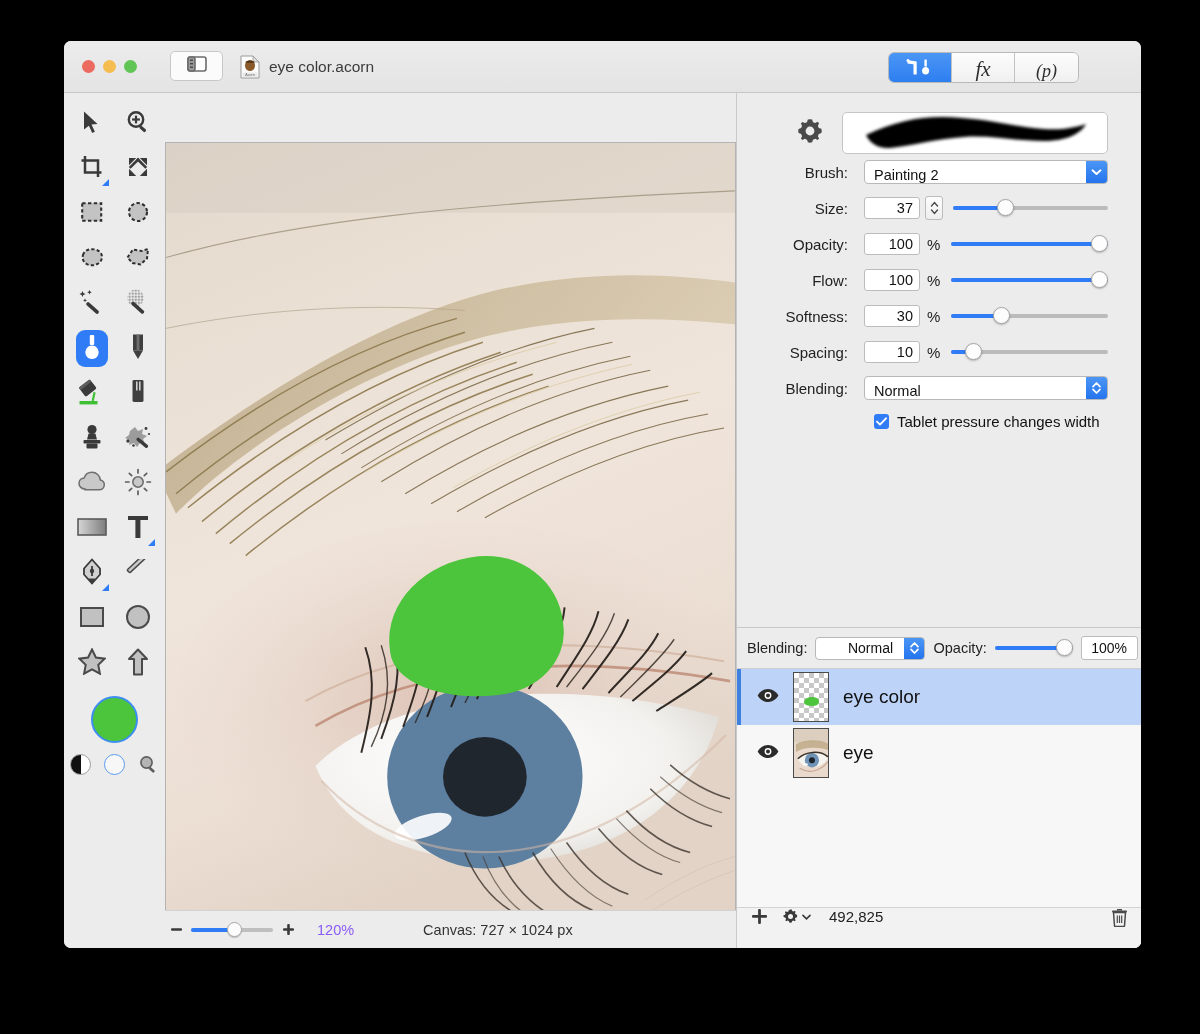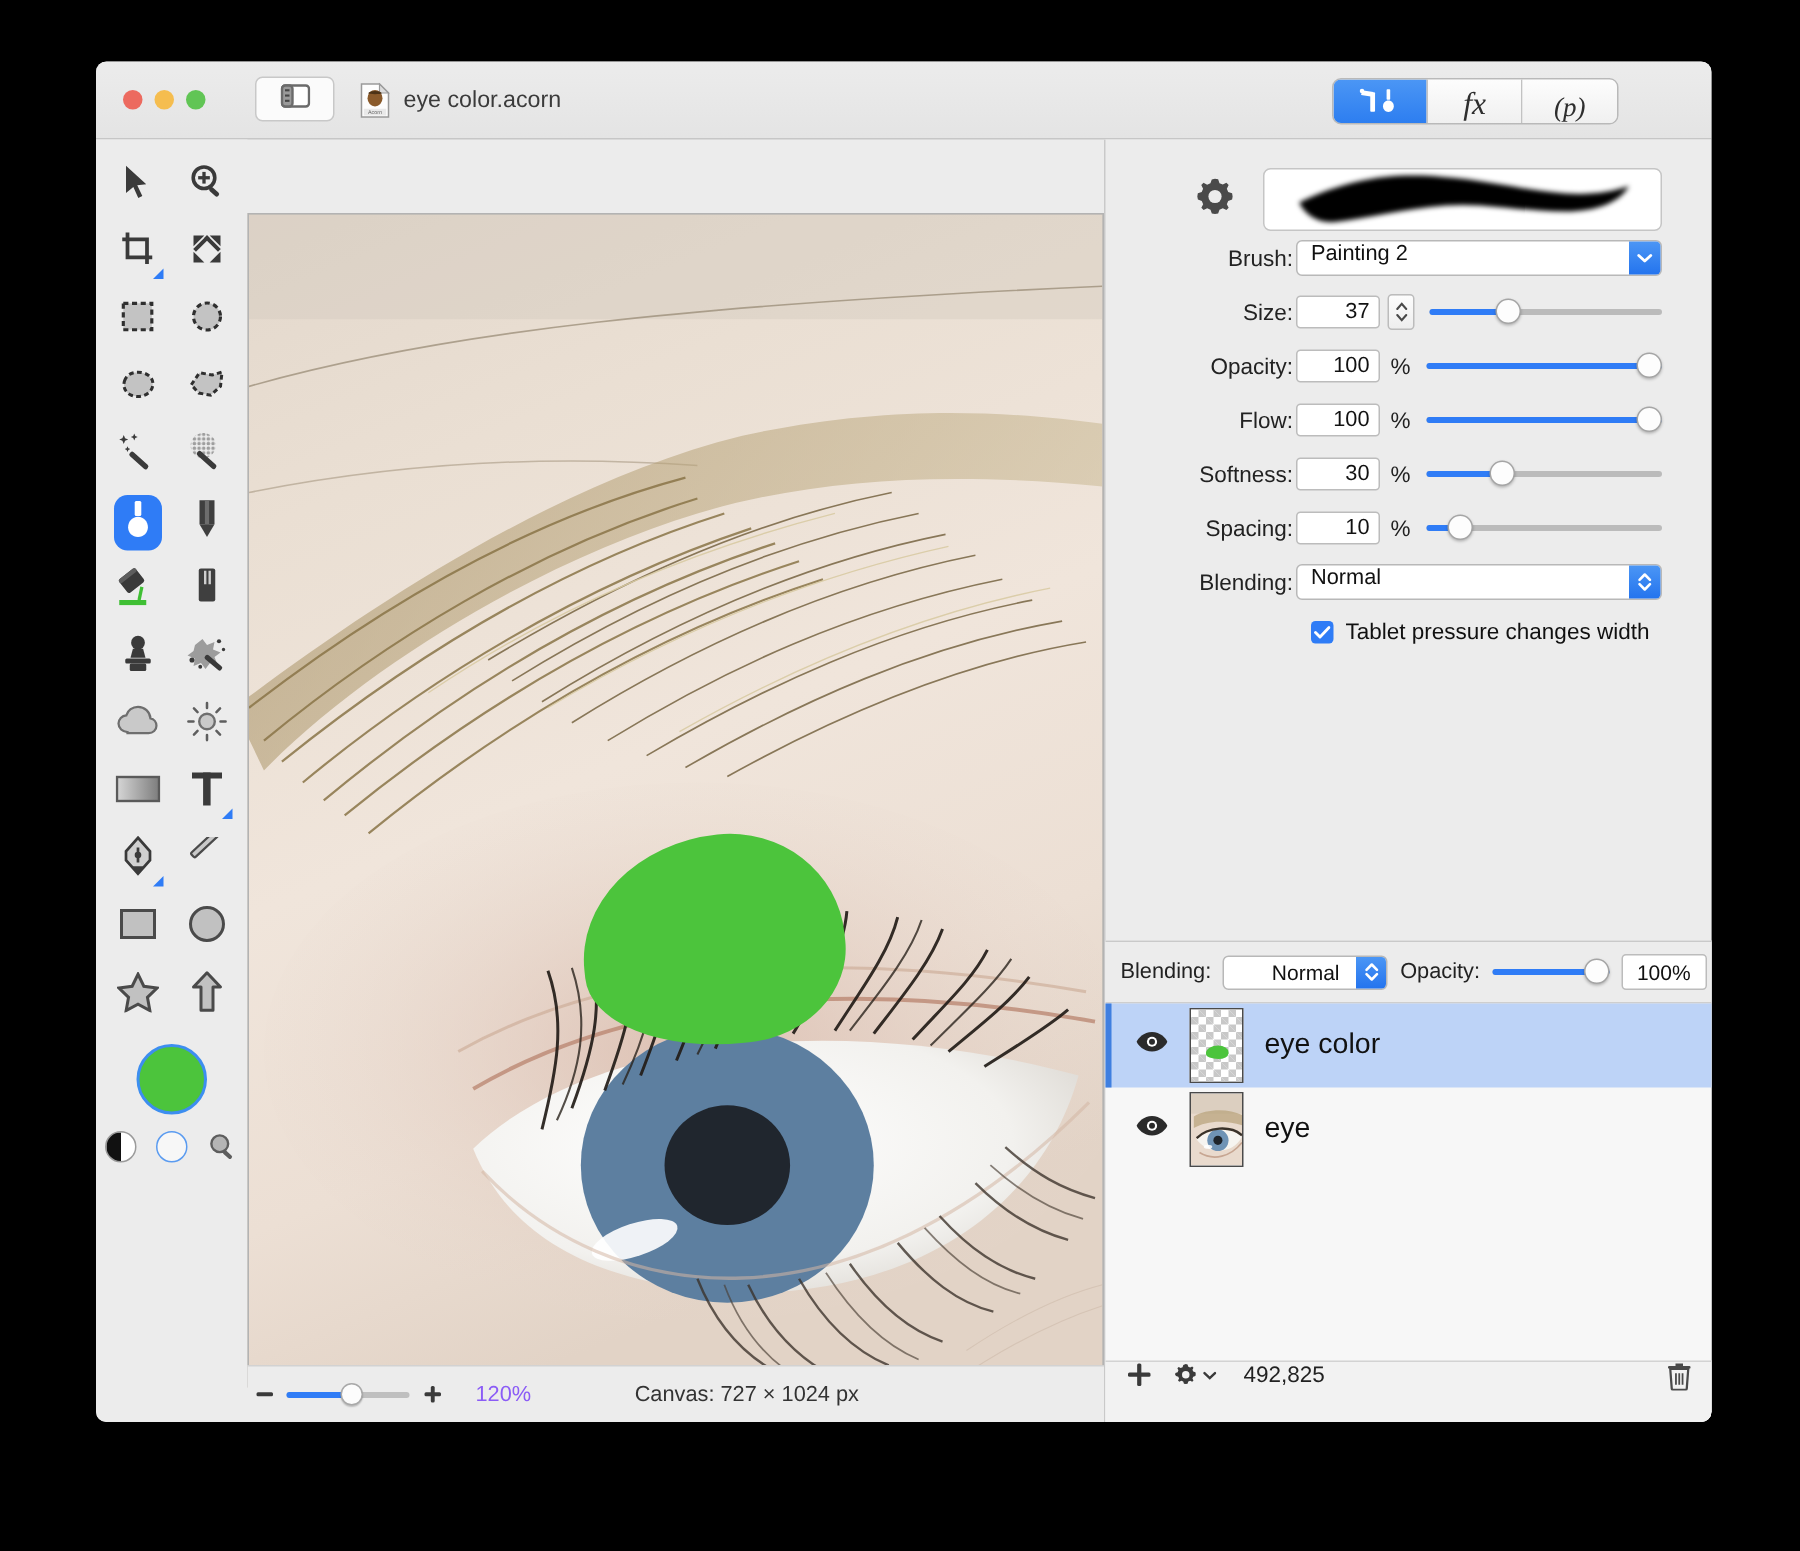--- a/index.html
+++ b/index.html
@@ -140,40 +140,40 @@
     background: #ececec; border-left: 1px solid #c9c9c9;
   }
 
   .brush-preview-row { display:flex; align-items:center; padding: 19px 33px 0 58px; gap: 17px; }
   .brush-preview {
     flex: 1; height: 42px; background: #fff; border: 1px solid #c5c5c5; border-radius: 5px;
     display:flex; align-items:center; justify-content:center; overflow:hidden;
   }
 
   .frow { display: flex; align-items: center; height: 36px; padding-left: 12px; padding-right: 33px; }
-  .flabel { width: 115px; text-align: right; padding-right: 2px; font-size: 15px; color: #222; }
+  .flabel { width: 115px; text-align: right; padding-right: 16px; font-size: 15px; color: #222; }
   .fnum {
     width: 56px; height: 22px; background:#fff; border:1px solid #bcbcbc; border-radius:3px;
     font-size: 14.5px; color:#111; text-align: right; padding-right: 6px; line-height: 20px;
   }
   .pct { font-size: 15px; color:#222; margin-left: 7px; width: 14px; }
   .stepper { width: 18px; height: 24px; margin-left: 5px; display:flex;flex-direction:column;
              align-items:center;justify-content:center; border:1px solid #bcbcbc; border-radius:3px;
              background:linear-gradient(#fdfdfd,#eee); }
 
   .sld { position: relative; flex: 1; height: 16px; margin-left: 10px; }
   .sld-track { position:absolute; top:6px; left:0; right:0; height:4px; border-radius:2px; background:#bbb;}
   .sld-fill  { position:absolute; top:6px; left:0; height:4px; border-radius:2px; background:#2f7cf6;}
   .sld-knob  { position:absolute; top:-1px; width:17px; height:17px; border-radius:50%;
                background:#fdfdfd; border:1px solid #a5a5a5; box-shadow:0 1px 2px rgba(0,0,0,.25); }
 
   .popup {
     position: relative; flex: 1; height: 24px; margin-left: 0;
     background: #fff; border: 1px solid #b8b8b8; border-radius: 4px;
-    display:flex; align-items:flex-start; padding-left: 9px; font-size: 14.5px; color:#111;
+    display:flex; align-items:flex-end; padding-left: 9px; font-size: 14.5px; color:#111;
   }
   .popup-arrow {
     position:absolute; right: 0px; top:0px; width: 21px; height: 22px;
     background: linear-gradient(#4b96f5,#2474ee); border-radius: 0 3px 3px 0;
     display:flex; align-items:center; justify-content:center;
   }
   .checkrow { display:flex; align-items:center; padding-left: 137px; height: 30px; gap: 8px;}
   .cbox { width: 15px; height: 15px; border-radius: 3px; background: #2f7cf6;
           display:flex;align-items:center;justify-content:center; }
   .cbox-label { font-size: 15px; color:#111; }

